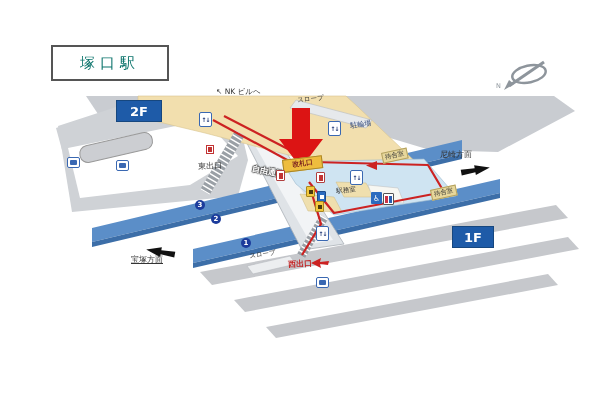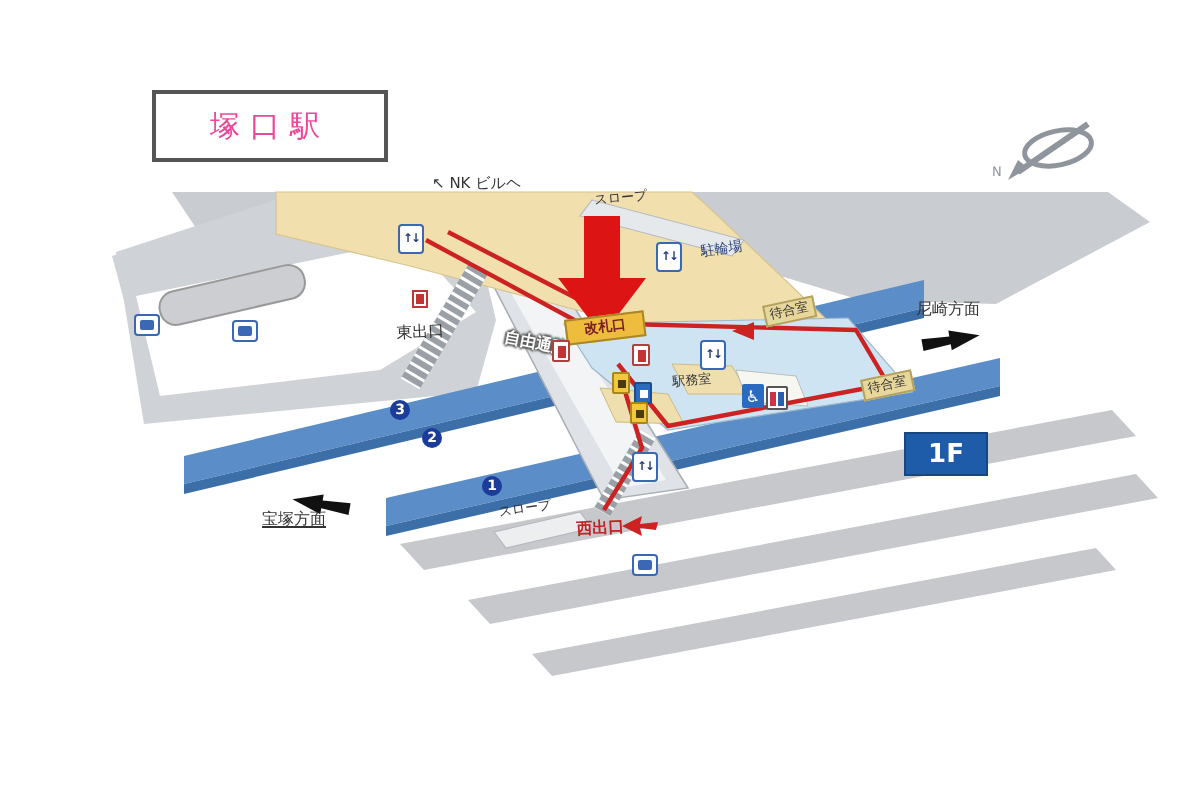--- a/index.html
+++ b/index.html
@@ -1,25 +1,25 @@
 <!DOCTYPE html>
 <html><head>
 <meta charset="utf-8">
 <style>
   html,body{margin:0;padding:0;background:#fff;}
   .stage{position:relative;width:600px;height:400px;background:#fff;overflow:hidden;
          font-family:"DejaVu Sans","Liberation Sans",sans-serif;}
   .stage svg{position:absolute;left:0;top:0;}
-  .title-box{position:absolute;left:76px;top:45px;width:114px;height:32px;border:2px solid #555;
+  .title-box{position:absolute;left:51px;top:45px;width:114px;height:32px;border:2px solid #555;
              background:#fff;display:flex;align-items:center;justify-content:center;
-             font-size:15px;letter-spacing:5px;color:#ec4899;}
+             font-size:15px;letter-spacing:5px;color:#0f766e;}
   .floor{position:absolute;background:#1e5ba8;color:#fff;font-weight:bold;font-size:13px;
          display:flex;align-items:center;justify-content:center;border:1px solid #16477f;}
   .floor.f2{left:116px;top:100px;width:44px;height:20px;}
-  .floor.f1{left:452px;top:216px;width:40px;height:20px;}
+  .floor.f1{left:452px;top:226px;width:40px;height:20px;}
   .lbl{position:absolute;color:#333;font-size:8px;line-height:1;white-space:nowrap;transform-origin:0 0;}
   .lbl.small{font-size:6.5px;}
   .lbl.blue{color:#2c4478;font-size:7px;}
   .lbl.red{color:#c22222;font-weight:bold;}
   .lbl.white-outline{color:#fff;font-weight:bold;
       text-shadow:0 1px 1px #555,1px 0 1px #555,-1px 0 1px #555,0 -1px 1px #555;}
   .gate-label{position:absolute;left:282px;top:160px;width:38px;height:11px;background:#eebd3e;
       border:0.5px solid #a8862a;color:#7a1f1f;font-size:7px;font-weight:bold;line-height:1;
       display:flex;align-items:center;justify-content:center;transform:rotate(-7deg);transform-origin:0 0;}
   .wait-label{position:absolute;background:#e7d79b;border:0.5px solid #b3a15f;color:#333;
@@ -128,36 +128,37 @@
     <path d="M292,108 L310,108 L310,139 L323,139 L301,168 L279,139 L292,139 Z" fill="#dc1414"></path>
 
     <g stroke="#8e959c" fill="none">
       <ellipse cx="529" cy="74" rx="17" ry="8.5" stroke-width="2.5" transform="rotate(-12 529 74)"></ellipse>
       <line x1="509" y1="86" x2="544" y2="62" stroke-width="3"></line>
       <polygon points="504,90 514,84 509,80" fill="#8e959c" stroke="none"></polygon>
     </g>
   </svg>
 
   <div class="title-box">塚口駅</div>
+  <div class="floor f2">2F</div>
   <div class="floor f1">1F</div>
   <div class="lbl" style="left:496px;top:83px;font-size:6.5px;color:#8e959c;">N</div>
 
   <div class="lbl" style="left:216px;top:88px;font-size:7.5px;">
     <span>↖</span>
     <span>NK ビルヘ</span>
   </div>
   <div class="lbl small" style="left:297px;top:97px;transform:rotate(-5deg);">スロープ</div>
   <div class="lbl blue" style="left:350px;top:123px;transform:rotate(-8deg);">駐輪場</div>
   <div class="lbl" style="left:198px;top:163px;transform:rotate(-3deg);">東出口</div>
   <div class="lbl white-outline" style="left:253px;top:165px;transform:rotate(11deg);">自由通路</div>
   <div class="gate-label">改札口</div>
   <div class="lbl small" style="left:336px;top:188px;transform:rotate(-5deg);">駅務室</div>
   <div class="wait-label" style="left:381px;top:153px;">待合室</div>
   <div class="wait-label" style="left:430px;top:190px;">待合室</div>
-  <div class="lbl" style="left:458px;top:151px;text-align:center;">尼崎方面</div>
+  <div class="lbl" style="left:440px;top:151px;text-align:center;">尼崎方面</div>
   <div class="lbl" style="left:131px;top:256px;text-decoration:underline;">宝塚方面</div>
   <div class="lbl small" style="left:249px;top:253px;transform:rotate(-8deg);">スロープ</div>
   <div class="lbl red" style="left:288px;top:261px;transform:rotate(-3deg);">西出口</div>
 
   <div class="pnum" style="left:195px;top:200px;">3</div>
   <div class="pnum" style="left:211px;top:214px;">2</div>
   <div class="pnum" style="left:241px;top:238px;">1</div>
 
   <div class="icon ev" style="left:199px;top:112px;">↑↓</div>
   <div class="icon ev" style="left:328px;top:121px;">↑↓</div>

